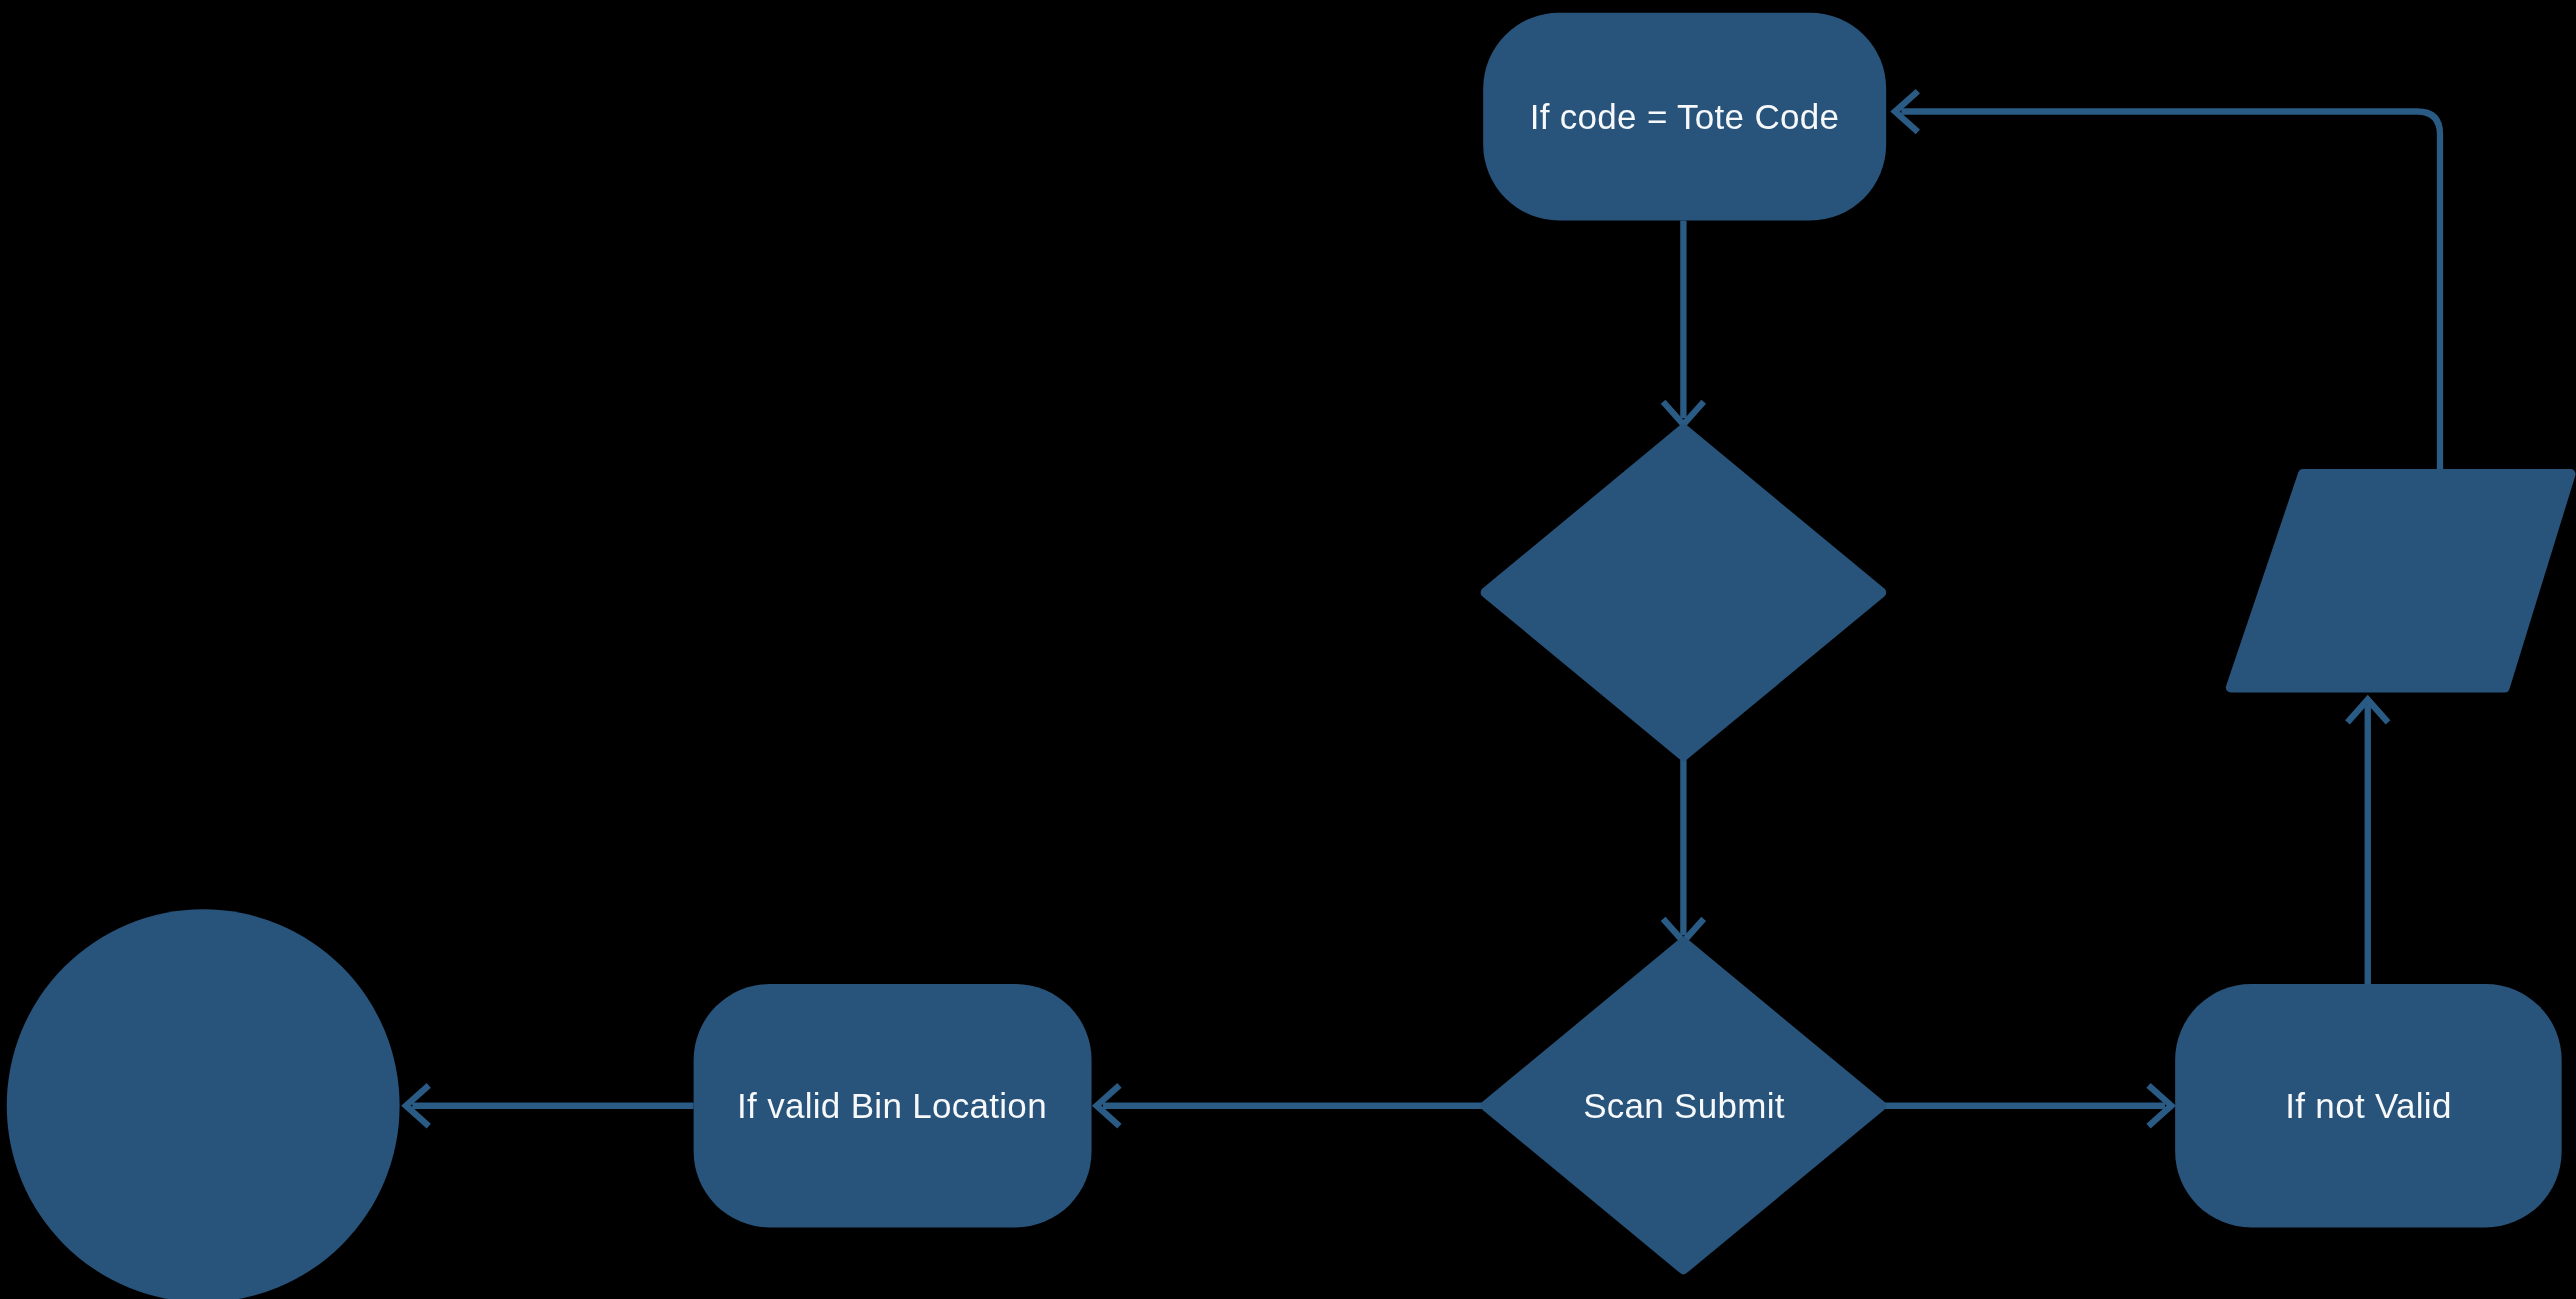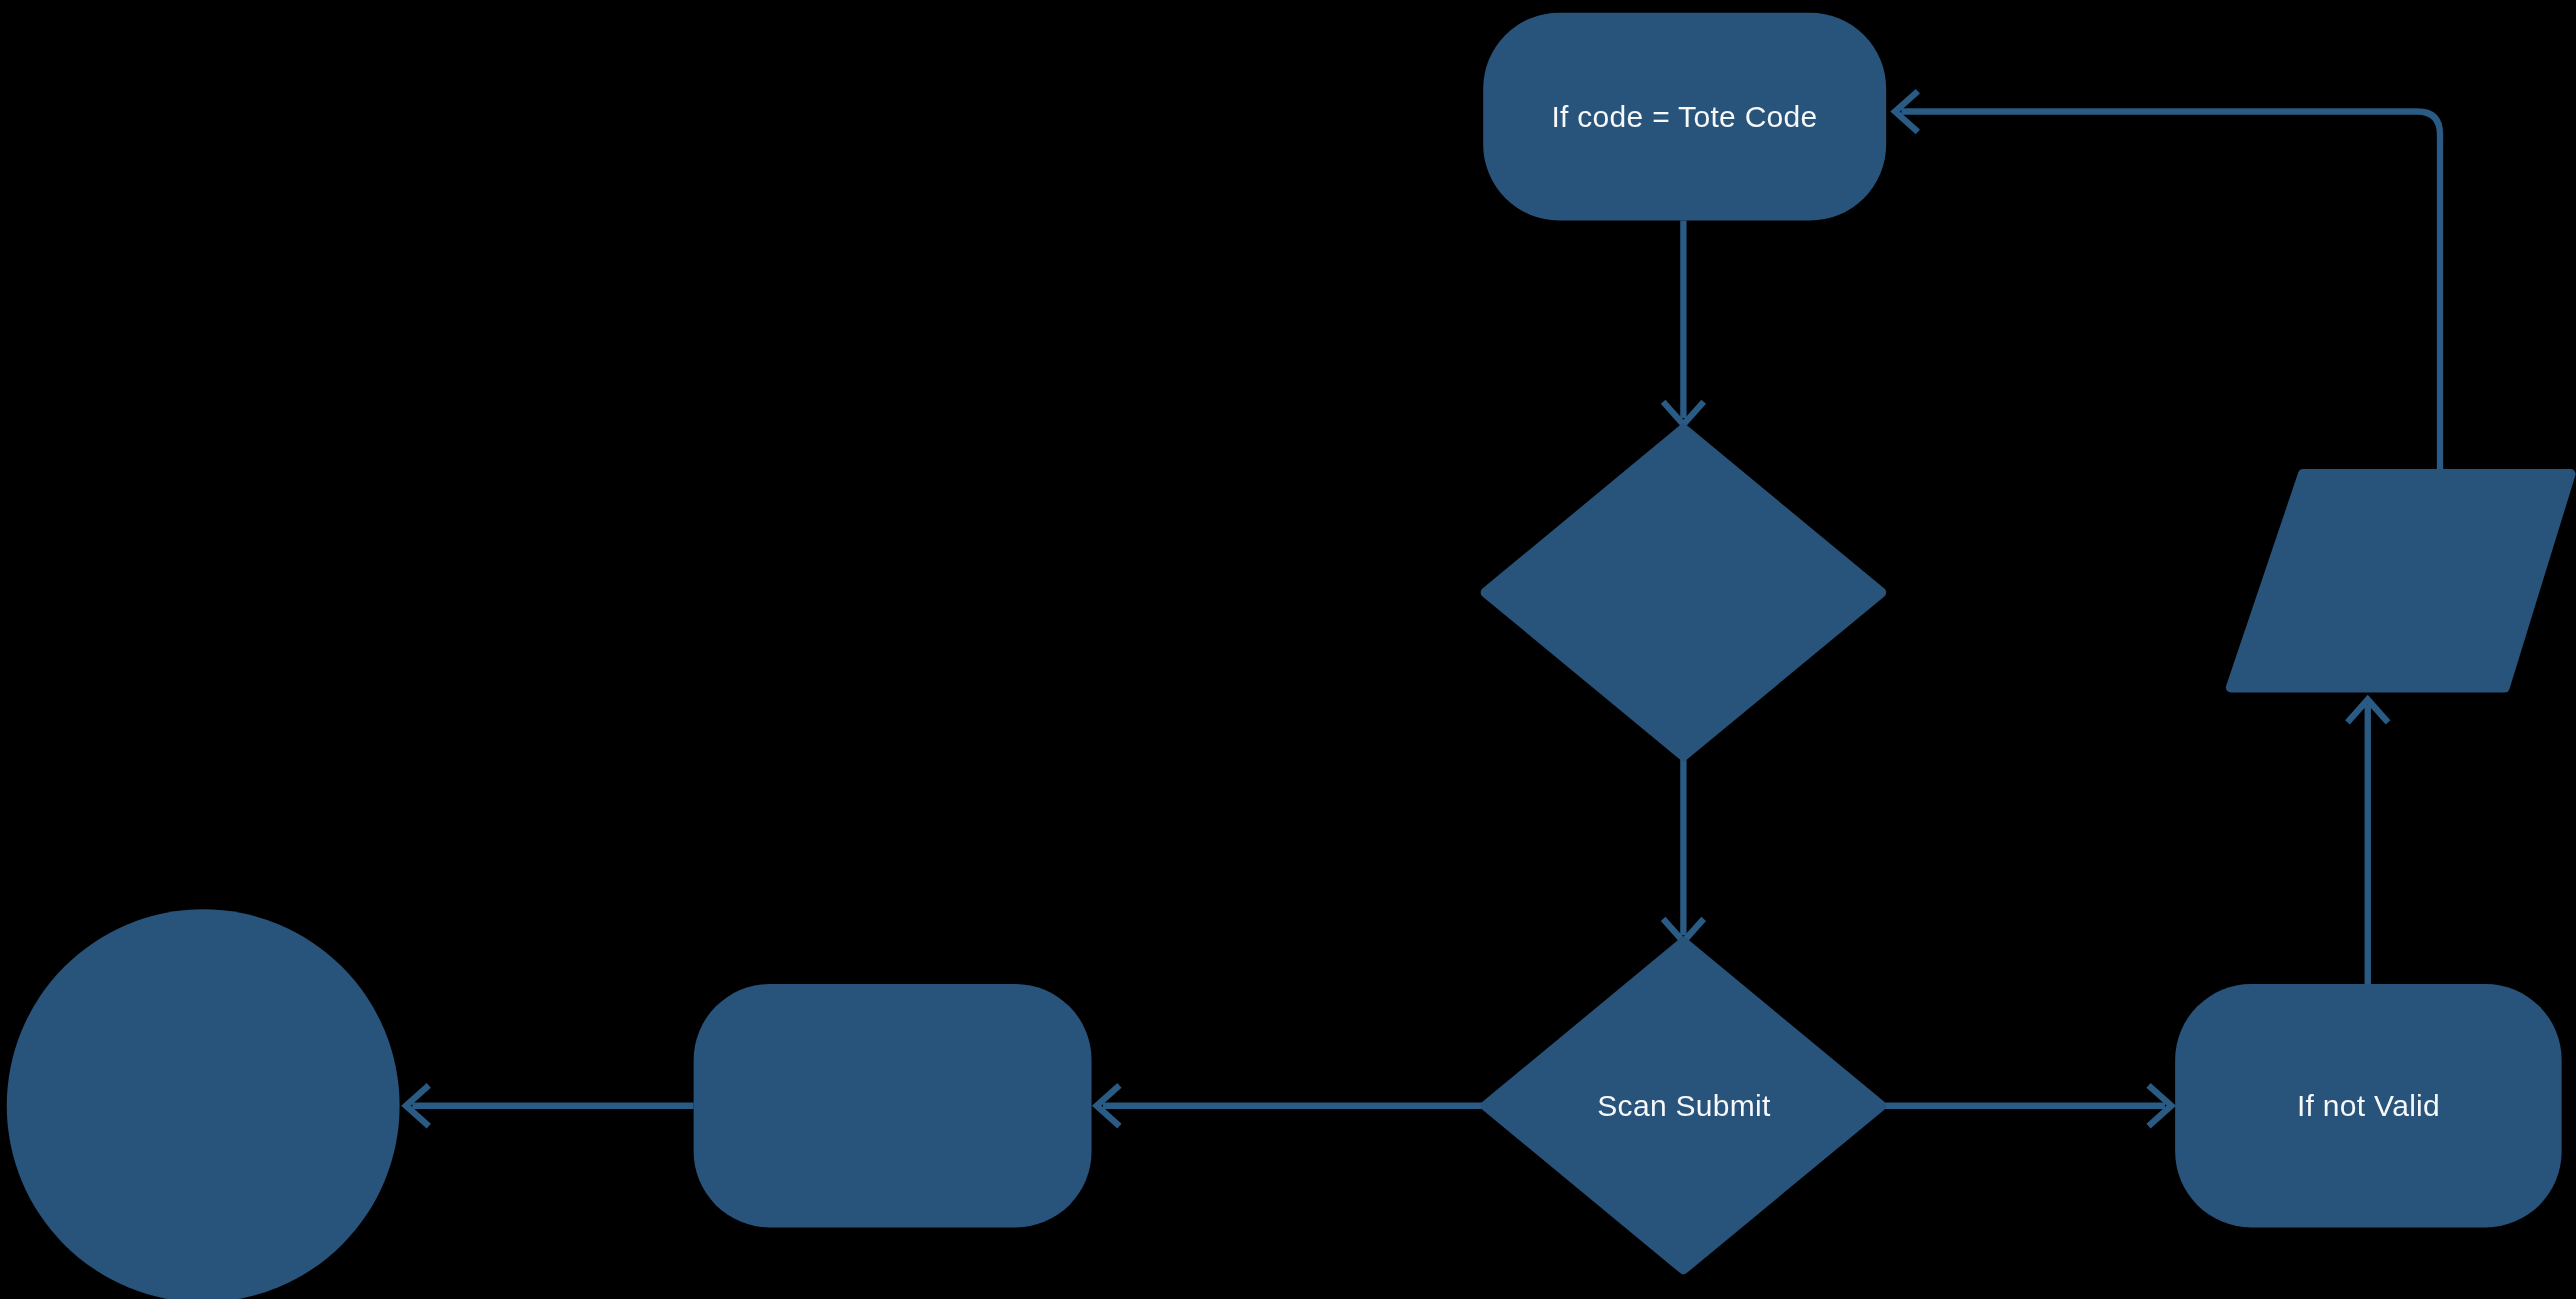--- a/index.html
+++ b/index.html
@@ -14,21 +14,21 @@
     position:relative;width:2576px;height:1299px;background:var(--bg);
     font-family:"Liberation Sans","DejaVu Sans",sans-serif;
   }
   .flow-svg{position:absolute;left:0;top:0;width:2576px;height:1299px;display:block;}
   .node{fill:var(--node-fill);}
   .node-outline{fill:var(--node-fill);stroke:var(--node-fill);stroke-width:16;stroke-linejoin:round;}
   .edge{fill:none;stroke:var(--edge-color);stroke-width:10;}
   .arrowhead{fill:none;stroke:var(--edge-color);stroke-width:10;stroke-linejoin:miter;}
   .label{
     position:absolute;display:flex;align-items:center;justify-content:center;
-    text-align:left;color:var(--text-color);font-size:30px;line-height:46px;
+    text-align:left;color:var(--text-color);font-size:35px;line-height:46px;
     white-space:pre-line;font-weight:400;letter-spacing:0.3px;
   }
 </style>
 </head>
 <body>
 
 <div class="canvas">
 
   <svg class="flow-svg" viewBox="0 0 4064 2050">
 
@@ -71,19 +71,20 @@
 
       <path class="node-outline" d="M3634,748 L4056,748 L3952,1085 L3520,1085 Z"></path>
     </g>
   </svg>
 
   <div class="label" style="left:1483px;top:12.7px;width:403px;height:208px;">If code = Tote Code</div>
 
 
   <div class="label" style="left:1519px;top:1068px;width:330px;height:76px;">Scan Submit</div>
 
+  <div class="label" style="left:693px;top:984px;width:398px;height:243px;">If valid Bin Location</div>
 
 
   <div class="label" style="left:2175px;top:984px;width:387px;height:243px;">If not Valid</div>
 
 
 </div>
 
 
 </body></html>

